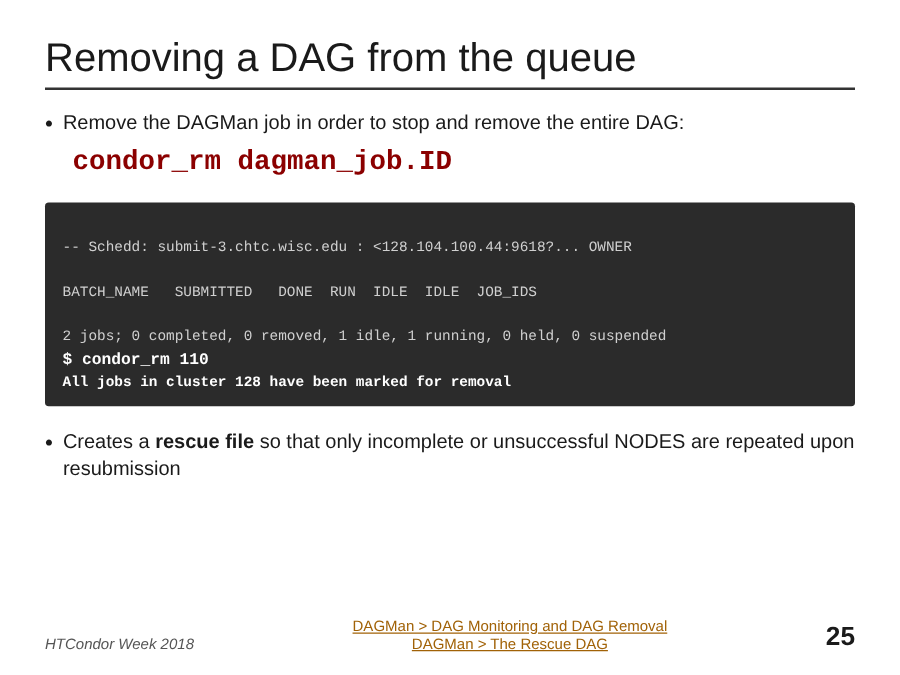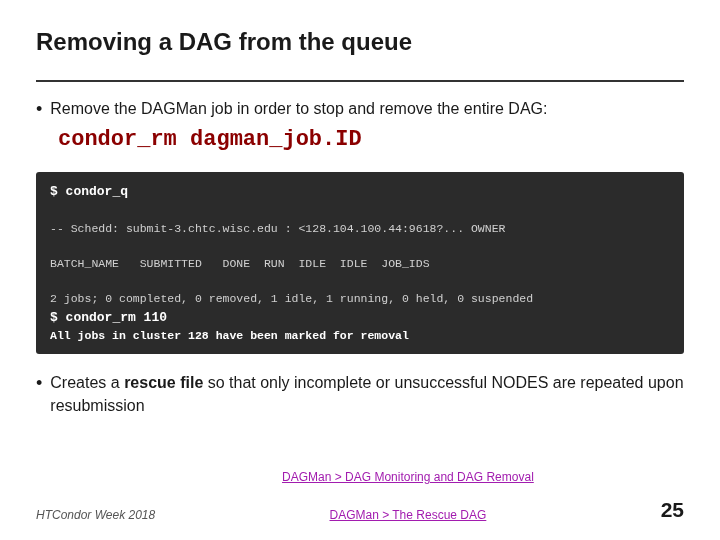--- a/index.html
+++ b/index.html
@@ -15,24 +15,24 @@
 
     .slide {
       width: 720px;
       height: 540px;
       padding: 28px 36px 20px 36px;
       display: flex;
       flex-direction: column;
     }
 
     .title {
-      font-size: 24px;
-      font-weight: bold;
+      font-size: 32px;
+      font-weight: normal;
       color: #1a1a1a;
-      margin-bottom: 24px;
+      margin-bottom: 5px;
     }
 
     .divider {
       height: 2px;
       background: #333333;
       margin-bottom: 16px;
     }
 
     .bullet-section {
       margin-bottom: 10px;
@@ -125,24 +125,23 @@
     }
 
     .footer-links {
       display: flex;
       flex-direction: column;
       align-items: center;
     }
 
     .footer-link {
       font-size: 12px;
-      color: #a21caf;
+      color: #a16207;
       text-decoration: underline;
       cursor: pointer;
-      margin-top: 24px;
     }
 
     .footer-right {
       font-size: 21px;
       font-weight: bold;
       color: #1a1a1a;
     }
   </style>
 </head>
 <body>
@@ -155,21 +154,20 @@
 
   <div class="bullet-section">
     <div class="bullet-item">
       <span class="bullet-dot">•</span>
       <span>Remove the DAGMan job in order to stop and remove the entire DAG:</span>
     </div>
     <span class="code-inline">condor_rm  dagman_job.ID</span>
   </div>
 
   <div class="terminal-block">
-    <div class="prompt-line bold-line">$ condor_q</div>
     <div class="normal-line">-- Schedd: submit-3.chtc.wisc.edu : &lt;128.104.100.44:9618?... OWNER</div>
     <div class="normal-line">BATCH_NAME   SUBMITTED   DONE  RUN  IDLE  IDLE  JOB_IDS</div>
     <div class="normal-line">2 jobs; 0 completed, 0 removed, 1 idle, 1 running, 0 held, 0 suspended</div>
     <div class="prompt-line bold-line">$ condor_rm 110</div>
     <div class="bold-line">All jobs in cluster 128 have been marked for removal</div>
   </div>
 
   <div class="bullet-section-2">
     <div class="bullet-item-2">
       <span class="bullet-dot">•</span>

